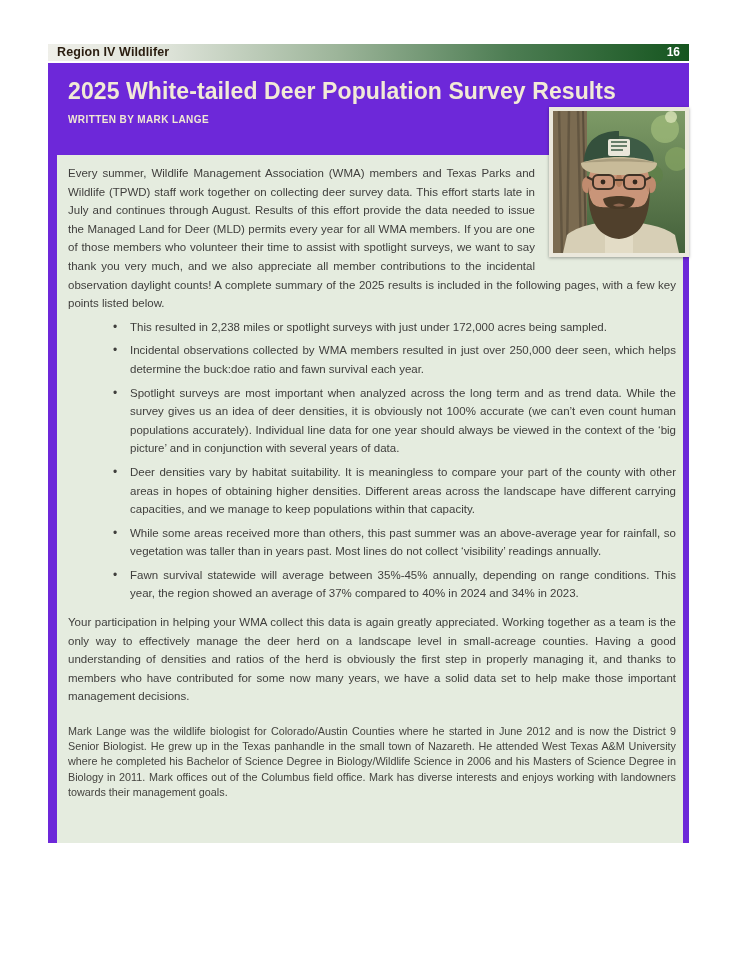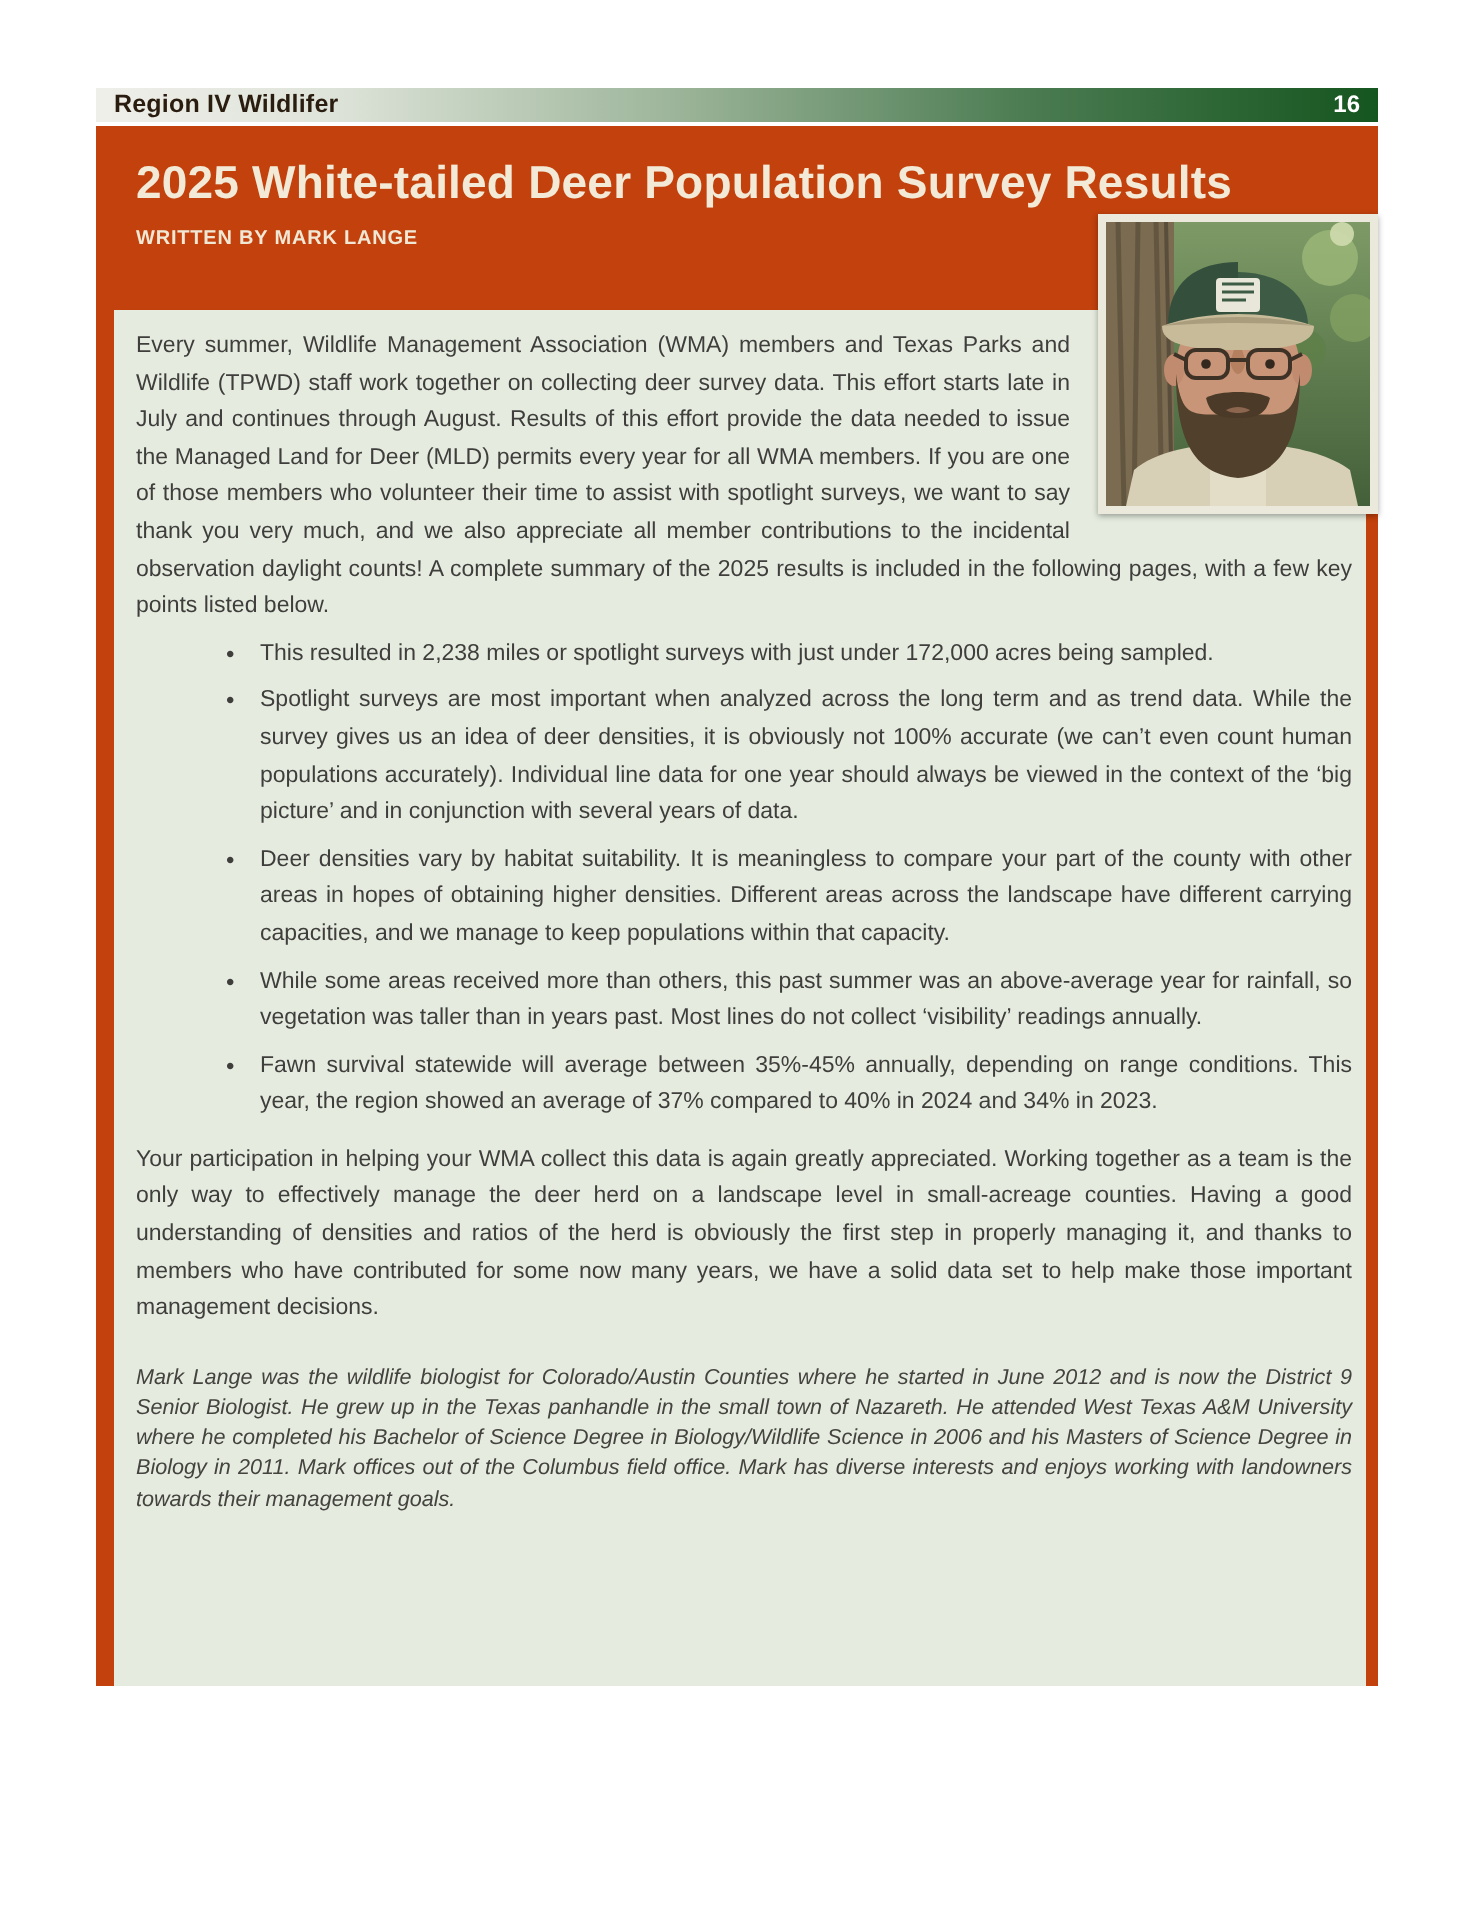--- a/index.html
+++ b/index.html
@@ -17,21 +17,21 @@
   .pub-name {
     font-size: 12.5px; font-weight: bold; color: #2a1d10; padding-left: 9px;
     letter-spacing: 0.1px; line-height: 17px;
   }
   .page-num {
     font-size: 12px; font-weight: bold; color: #ffffff; padding-right: 9px; line-height: 17px; margin-left: 10px;
   }
   
   .article-panel {
     position: absolute; left: 48px; top: 63px; width: 641px; height: 792px;
-    background: #c2410c;
+    background: #6d28d9;
   }
   .article-title {
     position: absolute; left: 20px; top: 15px; width: 560px;
     font-size: 23px; font-weight: bold; color: #f2ead6; letter-spacing: 0.1px;
   }
   .article-byline {
     position: absolute; left: 20px; top: 51px;
     font-size: 10px; font-weight: bold; color: #f0e8d4; letter-spacing: 0.4px;
   }
   
@@ -43,21 +43,21 @@
   }
   .photo-spacer { float: right; width: 141px; height: 100px; }
   .bullet-list { list-style: none; margin-top: 5px; padding-left: 62px; }
   .bullet-list li { position: relative; margin-bottom: 5px; }
   .bullet-list li::before {
     content: "\2022"; position: absolute; left: -17px; top: 0;
     font-size: 12px; color: #3f3e3c;
   }
   .closing-para { margin-top: 10px; }
   .bio-para {
-    margin-top: 18px; font-style: italic; font-size: 10.8px; line-height: 15.2px;
+    margin-top: 18px; font-size: 10.8px; line-height: 15.2px;
     color: #44433f;
   }
   .continuation {
     position: absolute; right: 20px; bottom: -10px;
     font-style: italic; font-size: 11px; color: #3f3e3c; white-space: nowrap;
   }
   
   .author-photo {
     position: absolute; left: 549px; top: 107px; width: 140px; height: 150px;
     border: 4px solid #ebe8dc; background: #5c7b47;
@@ -79,20 +79,21 @@
     <div class="article-title">2025 White-tailed Deer Population Survey Results</div>
     <div class="article-byline">WRITTEN BY MARK LANGE</div>
 
     <div class="content-area">
       <div class="para">
         <span class="photo-spacer"></span><span>Every summer, Wildlife Management Association (WMA) members and Texas Parks and Wildlife (TPWD) staff work together on collecting deer survey data. This effort starts late in July and continues through August. Results of this effort provide the data needed to issue the Managed Land for Deer (MLD) permits every year for all WMA members. If you are one of those members who volunteer their time to assist with spotlight surveys, we want to say thank you very much, and we also appreciate all member contributions to the incidental observation daylight counts! A complete summary of the 2025 results is included in the following pages, with a few key points listed below.</span>
       </div>
 
       <ul class="bullet-list">
         <li>This resulted in 2,238 miles or spotlight surveys with just under 172,000 acres being sampled.</li>
+        <li>Incidental observations collected by WMA members resulted in just over 250,000 deer seen, which helps determine the buck:doe ratio and fawn survival each year.</li>
         <li>Spotlight surveys are most important when analyzed across the long term and as trend data. While the survey gives us an idea of deer densities, it is obviously not 100% accurate (we can’t even count human populations accurately). Individual line data for one year should always be viewed in the context of the ‘big picture’ and in conjunction with several years of data.</li>
         <li>Deer densities vary by habitat suitability. It is meaningless to compare your part of the county with other areas in hopes of obtaining higher densities. Different areas across the landscape have different carrying capacities, and we manage to keep populations within that capacity.</li>
         <li>While some areas received more than others, this past summer was an above-average year for rainfall, so vegetation was taller than in years past. Most lines do not collect ‘visibility’ readings annually.</li>
         <li>Fawn survival statewide will average between 35%-45% annually, depending on range conditions. This year, the region showed an average of 37% compared to 40% in 2024 and 34% in 2023.</li>
       </ul>
 
       <div class="closing-para">Your participation in helping your WMA collect this data is again greatly appreciated. Working together as a team is the only way to effectively manage the deer herd on a landscape level in small-acreage counties. Having a good understanding of densities and ratios of the herd is obviously the first step in properly managing it, and thanks to members who have contributed for some now many years, we have a solid data set to help make those important management decisions.</div>
 
       <div class="bio-para">Mark Lange was the wildlife biologist for Colorado/Austin Counties where he started in June 2012 and is now the District 9 Senior Biologist. He grew up in the Texas panhandle in the small town of Nazareth. He attended West Texas A&amp;M University where he completed his Bachelor of Science Degree in Biology/Wildlife Science in 2006 and his Masters of Science Degree in Biology in 2011. Mark offices out of the Columbus field office. Mark has diverse interests and enjoys working with landowners towards their management goals.</div>
 

